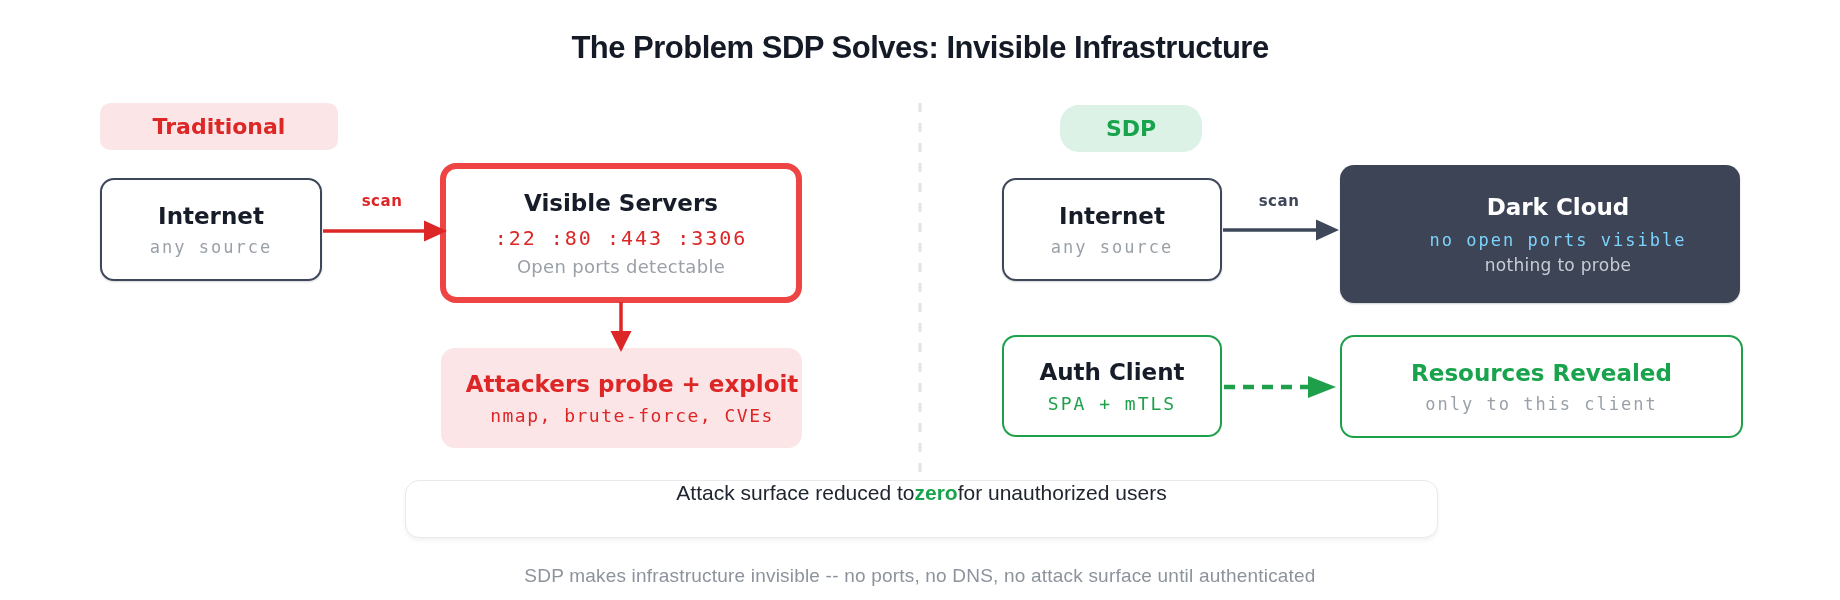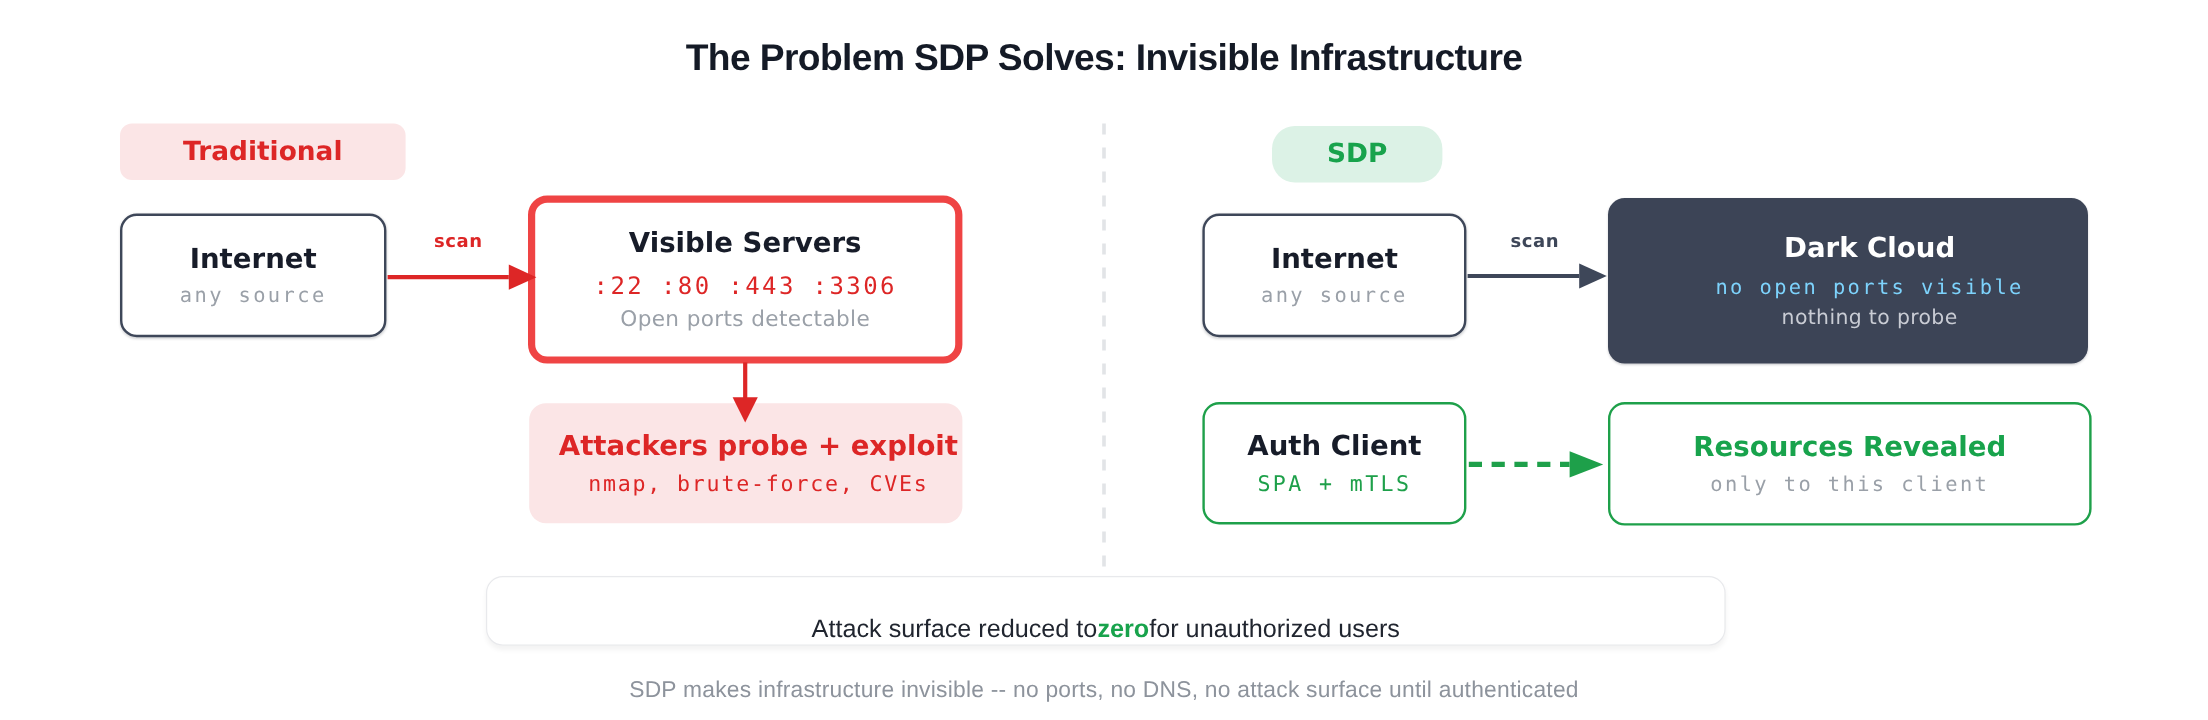--- a/index.html
+++ b/index.html
@@ -25,21 +25,21 @@
   .internet-l{left:100px;top:178px;width:222px;height:103px;border:2.5px solid #3e4759;
               box-shadow:0 1px 2px rgba(20,26,40,.18);}
   .internet-r{left:1002px;top:178px;width:220px;height:103px;border:2.5px solid #3e4759;
               box-shadow:0 1px 2px rgba(20,26,40,.18);}
 
   .visible-servers{left:440px;top:163px;width:362px;height:140px;border:6px solid #ef4444;border-radius:16px;}
   .visible-servers .ports{font-family:"DejaVu Sans Mono",monospace;letter-spacing:2px;
                           color:#dd2626;font-size:20px;margin-top:8px;}
   .visible-servers .note{color:#9aa0a8;font-size:18px;margin-top:6px;letter-spacing:.3px;}
 
-  .attackers{left:441px;top:336px;width:361px;height:100px;background:#fbe5e6;border-radius:14px;padding-left:21px;}
+  .attackers{left:441px;top:348px;width:361px;height:100px;background:#fbe5e6;border-radius:14px;padding-left:21px;}
   .attackers .h{color:#dd2626;font-size:23px;font-weight:bold;}
   .attackers .tools{font-family:"DejaVu Sans Mono",monospace;letter-spacing:1.5px;
                     color:#dd2626;font-size:18px;margin-top:7px;}
 
   .dark-cloud{left:1340px;top:165px;width:400px;height:138px;background:#3c4456;border-radius:14px;
               box-shadow:0 1px 2px rgba(20,26,40,.2);padding-left:36px;}
   .dark-cloud .h{color:#ffffff;}
   .dark-cloud .l1{font-family:"DejaVu Sans Mono",monospace;letter-spacing:2px;
                   color:#7dd3fc;font-size:17px;margin-top:8px;}
   .dark-cloud .l2{color:#c9ccd4;font-size:17px;margin-top:5px;letter-spacing:.3px;}
@@ -50,21 +50,21 @@
 
   .resources{left:1340px;top:335px;width:403px;height:103px;border:2.5px solid #1ea04a;}
   .resources .h{color:#18a34c;}
 
   .scan-label{font-weight:bold;font-size:15px;letter-spacing:.5px;text-align:center;}
   .scan-l{left:337px;top:192px;width:90px;color:#dd2626;}
   .scan-r{left:1234px;top:192px;width:90px;color:#3e4759;}
 
   .summary{left:405px;top:480px;width:1033px;height:58px;background:#ffffff;
            border:1.5px solid #e8e9ec;border-radius:14px;box-shadow:0 3px 4px rgba(0,0,0,.05);
-           display:flex;align-items:flex-end;justify-content:center;
+           display:flex;align-items:flex-start;justify-content:center;
            font-family:"Liberation Sans",sans-serif;font-size:21px;color:#20252f;}
   .summary .hl{color:#18a34c;font-weight:bold;}
 
   .caption{left:0;top:565px;width:1840px;text-align:center;
            font-family:"Liberation Sans",sans-serif;font-size:19px;color:#8d939c;letter-spacing:.2px;}
 
   svg.overlay{position:absolute;left:0;top:0;pointer-events:none;}
 </style>
 </head>
 <body>

